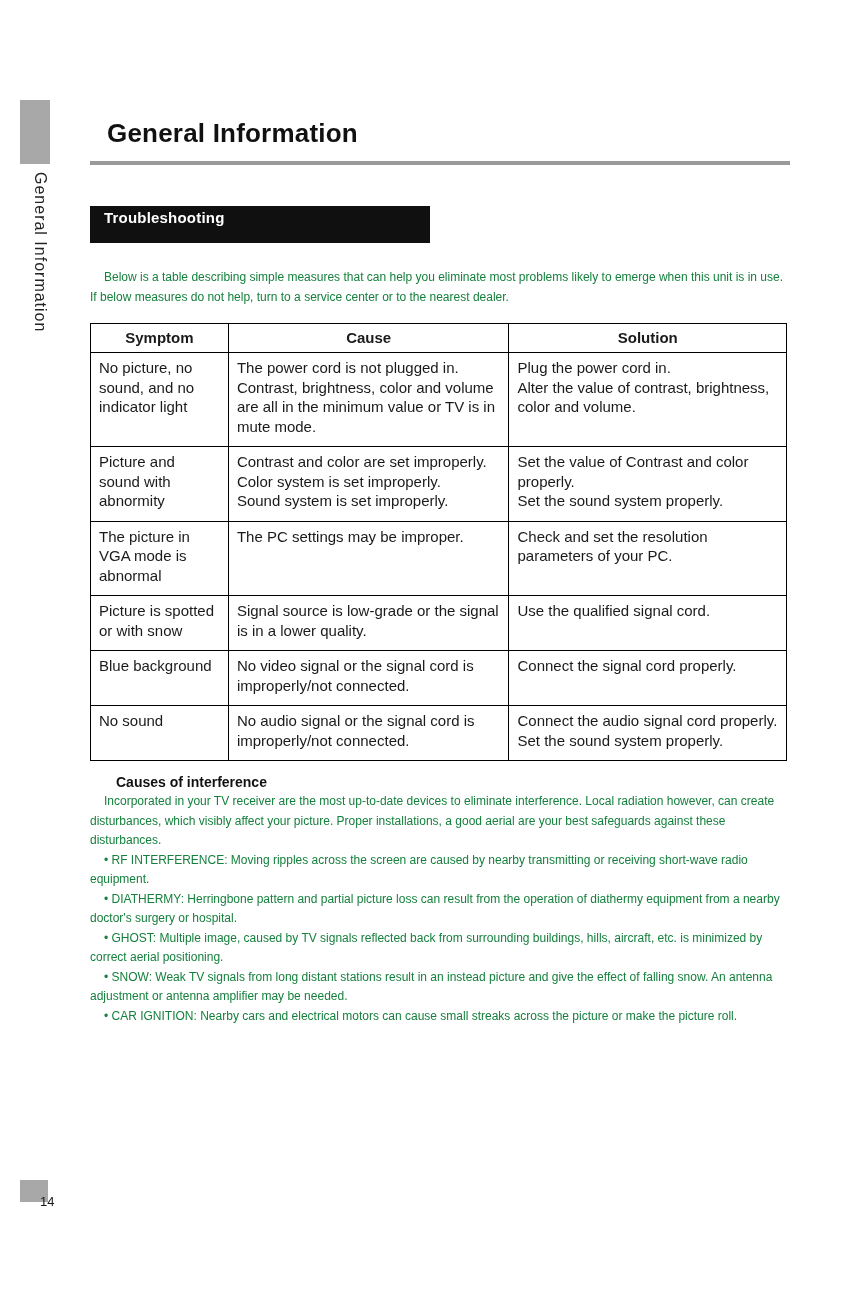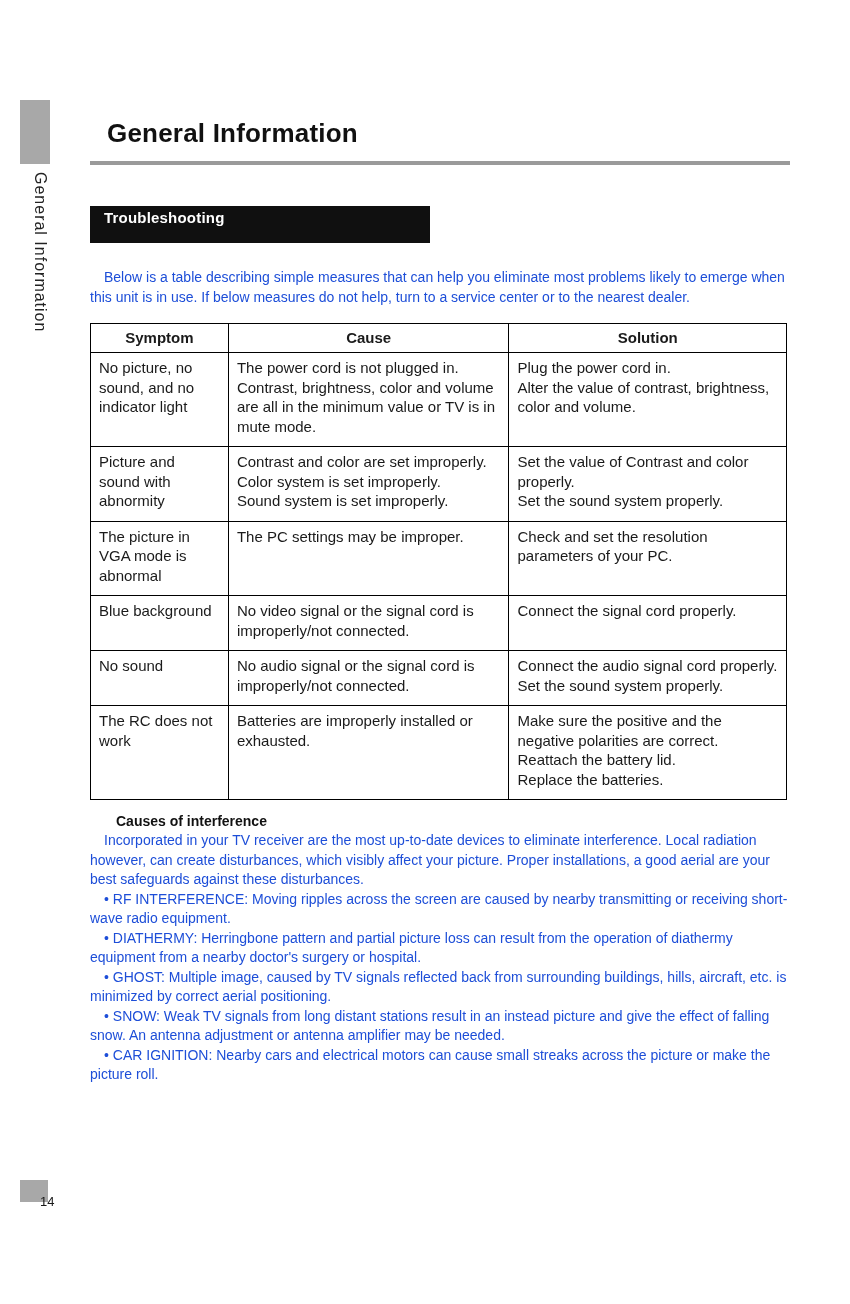--- a/index.html
+++ b/index.html
@@ -46,21 +46,21 @@
   }
   .section-bar {
     margin-top: 41px;
     width: 340px; height: 37px;
     background: #101010; color: #ffffff;
     font-size: 15px; font-weight: bold;
     line-height: 23px; padding-left: 14px;
     letter-spacing: 0.2px;
   }
   .body-text {
-    font-size: 14px; line-height: 19.5px; color: #1d4ed8;
+    font-size: 12px; line-height: 19.5px; color: #15803d;
   }
   .intro { margin-top: 25px; text-indent: 14px; }
 
   table.ts-table {
     margin-top: 16px;
     width: 697px;
     border-collapse: collapse;
     font-size: 15px; line-height: 19.5px;
   }
   .ts-table th, .ts-table td {
@@ -125,36 +125,34 @@
 Sound system is set improperly.</td>
         <td>Set the value of Contrast and color properly.
 Set the sound system properly.</td>
       </tr>
       <tr>
         <td>The picture in VGA mode is abnormal</td>
         <td>The PC settings may be improper.</td>
         <td>Check and set the resolution parameters of your PC.</td>
       </tr>
       <tr>
+        <td>Picture is spotted or with snow</td>
+        <td>Signal source is low-grade or the signal is in a lower quality.</td>
+        <td>Use the qualified signal cord.</td>
+      </tr>
+      <tr>
         <td>Blue background</td>
         <td>No video signal or the signal cord is improperly/not connected.</td>
         <td>Connect the signal cord properly.</td>
       </tr>
       <tr>
         <td>No sound</td>
         <td>No audio signal or the signal cord is improperly/not connected.</td>
         <td>Connect the audio signal cord properly.
 Set the sound system properly.</td>
-      </tr>
-      <tr>
-        <td>The RC does not work</td>
-        <td>Batteries are improperly installed or exhausted.</td>
-        <td>Make sure the positive and the negative polarities are correct.
-Reattach the battery lid.
-Replace the batteries.</td>
       </tr>
     </tbody>
   </table>
 
   <div class="sub-heading">Causes of interference</div>
 
   <p class="body-text para">Incorporated in your TV receiver are the most up-to-date devices to eliminate interference. Local radiation however, can create disturbances, which visibly affect your picture. Proper installations, a good aerial are your best safeguards against these disturbances.</p>
 
   <p class="body-text para">• RF INTERFERENCE: Moving ripples across the screen are caused by nearby transmitting or receiving short-wave radio equipment.</p>
   <p class="body-text para">• DIATHERMY: Herringbone pattern and partial picture loss can result from the operation of diathermy equipment from a nearby doctor's surgery or hospital.</p>

